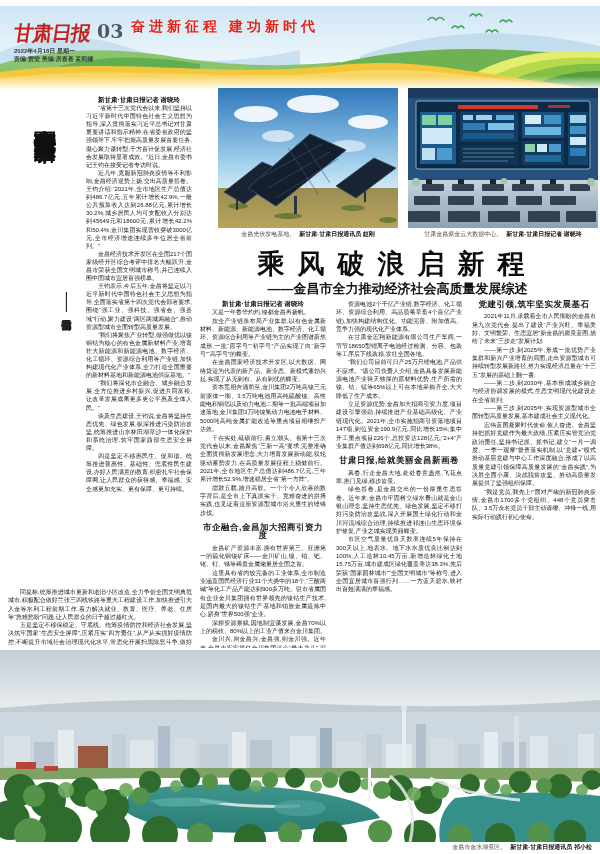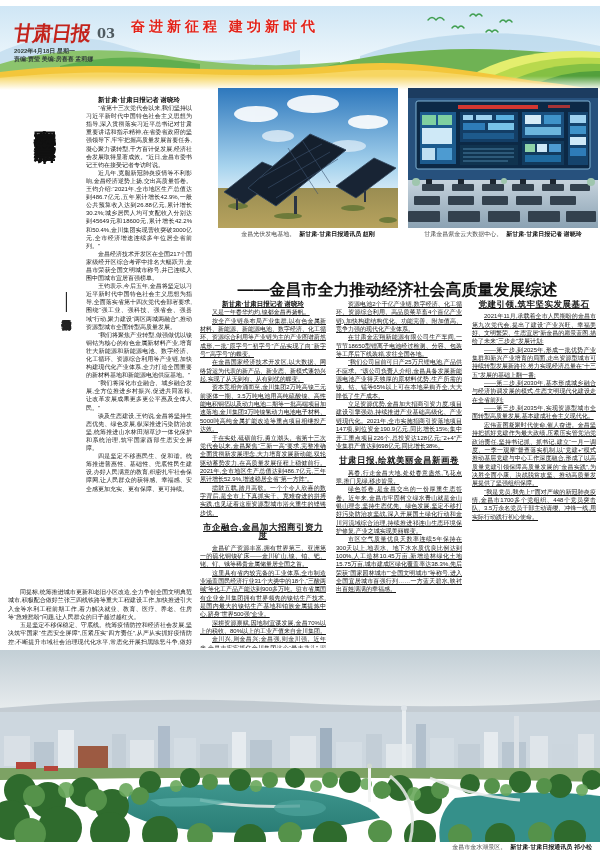--- a/index.html
+++ b/index.html
@@ -3,21 +3,21 @@
 <meta charset="utf-8">
 <style>
   html,body{margin:0;padding:0;background:#9a9a9a;}
   .page{position:relative;width:600px;height:854px;background:#ffffff;overflow:hidden;
         font-family:"Liberation Sans","DejaVu Sans",sans-serif;color:#1a1a1a;margin:0 auto;}
   
   .banner{position:absolute;left:0;top:6px;width:600px;height:84px;}
   .masthead{position:absolute;left:14px;top:20px;width:150px;z-index:3;}
   .paper-name{font-family:"DejaVu Serif","Liberation Serif",serif;font-weight:bold;
               font-size:20px;color:#c3231c;transform:skewX(-8deg);display:inline-block;letter-spacing:-1px;}
-  .page-no{font-family:"DejaVu Serif",serif;font-weight:bold;font-size:13px;color:#4f5a60;margin-left:7px;vertical-align:2px;}
+  .page-no{font-family:"DejaVu Serif",serif;font-weight:bold;font-size:19px;color:#4f5a60;margin-left:7px;vertical-align:2px;}
   .mast-line{font-size:6px;color:#34403c;font-weight:bold;line-height:8px;white-space:nowrap;}
   .slogan-top{position:absolute;left:110px;top:18px;width:230px;text-align:center;z-index:3;
               font-size:14px;font-weight:900;color:#e2231a;letter-spacing:4px;text-shadow:0 0 2px #fff;}
   .slogan-main{position:absolute;left:178px;top:38px;width:330px;z-index:3;white-space:nowrap;
                font-size:22px;font-weight:900;color:#e2231a;letter-spacing:4px;text-shadow:0 0 2px #fff;}
   .slogan-tag{font-size:15px;font-weight:900;color:#e2231a;font-style:italic;margin-left:10px;letter-spacing:1px;}
   
   .v-headline{position:absolute;left:18px;top:112px;height:478px;width:42px;z-index:2;
               writing-mode:vertical-rl;font-size:22px;font-weight:900;color:#111;
               font-family:"Liberation Sans",sans-serif;letter-spacing:0.5px;}
@@ -35,22 +35,22 @@
   .photo2{left:408px;top:88px;width:190px;height:140px;}
   .caption{position:absolute;top:230px;height:10px;font-size:6px;white-space:nowrap;text-align:center;color:#333;}
   .cap1{left:218px;width:180px;}
   .cap2{left:408px;width:190px;}
   .cap-kai{font-family:"DejaVu Serif","Liberation Serif",serif;color:#444;}
   .cap-credit{font-weight:bold;color:#111;margin-left:4px;}
   
   .main-headline{position:absolute;left:195px;top:246px;width:405px;text-align:center;
                  font-size:27px;font-weight:900;letter-spacing:13px;color:#0d0d0d;}
   .main-subtitle{position:absolute;left:195px;top:280px;width:405px;text-align:center;
-                 font-size:16px;font-weight:700;color:#111;}
-  .main-col{top:300px;height:348px;line-height:8.35px;text-decoration:underline;}
+                 font-size:13px;font-weight:700;color:#111;}
+  .main-col{top:300px;height:348px;line-height:8.35px;}
   .col1{left:200px;width:126px;}
   .col2{left:336px;width:126px;}
   .col3{left:472px;width:124px;}
   .subhead{font-size:8.5px;font-weight:bold;text-align:center;text-indent:0 !important;
            margin:6px 0 4px 0 !important;letter-spacing:0.5px;}
   
   .photo3{left:0px;top:650px;width:600px;height:192px;}
   .cap3{position:absolute;top:843px;left:0;width:592px;text-align:right;height:10px;font-size:6px;color:#333;white-space:nowrap;}
 </style>
 </head>
@@ -267,20 +267,21 @@
     </svg>
   </div>
 
   <div class="caption cap1">
     <span class="cap-kai">金昌光伏发电基地。</span><span class="cap-credit">新甘肃·甘肃日报通讯员 赵刚</span>
   </div>
   <div class="caption cap2">
     <span class="cap-kai">甘肃金昌紫金云大数据中心。</span><span class="cap-credit">新甘肃·甘肃日报记者 谢晓玲</span>
   </div>
 
+  <div class="main-headline">乘风破浪启新程</div>
   <div class="main-subtitle">——金昌市全力推动经济社会高质量发展综述</div>
 
   <div class="body-col main-col col1">
     <p class="byline" style="text-indent:0;">新甘肃·甘肃日报记者 谢晓玲</p>
     <div>
         <p>又是一年春华灼灼,镍都金昌再扬帆。</p>
         <p>按全产业链条布局产业集群,以有色金属新材料、新能源、新能源电池、数字经济、化工循环、资源综合利用等产业链为主的产业图谱蔚然成形,一批“原字号”“初字号”产品实现了向“新字号”“高字号”的蝶变。</p>
         <p>在金昌国家经济技术开发区,以大数据、网络货运为代表的新产品、新业态、新模式蓬勃兴起,实现了从无到有、从有到优的蝶变。</p>
         <p>资本竞相奔涌而至,金川集团2万吨高镍三元前驱体一期、3.5万吨电池用高纯硫酸镍、高性能电积铜箔以及动力电池二期等一批高端项目加速落地,金川集团3万吨镍氢动力电池电子材料、5000吨高纯金属扩能改造等重点项目相继投产达效。</p>
         <p>干在实处,砥砺前行,勇立潮头。省第十三次党代会以来,金昌聚焦“三新一高”要求,完整准确全面贯彻新发展理念,大力培育发展新动能,双轮驱动蓄势发力,在高质量发展征程上稳健前行。2021年,全市地区生产总值达到486.7亿元,三年累计增长52.9%,增速稳居全省“第一方阵”。</p>

